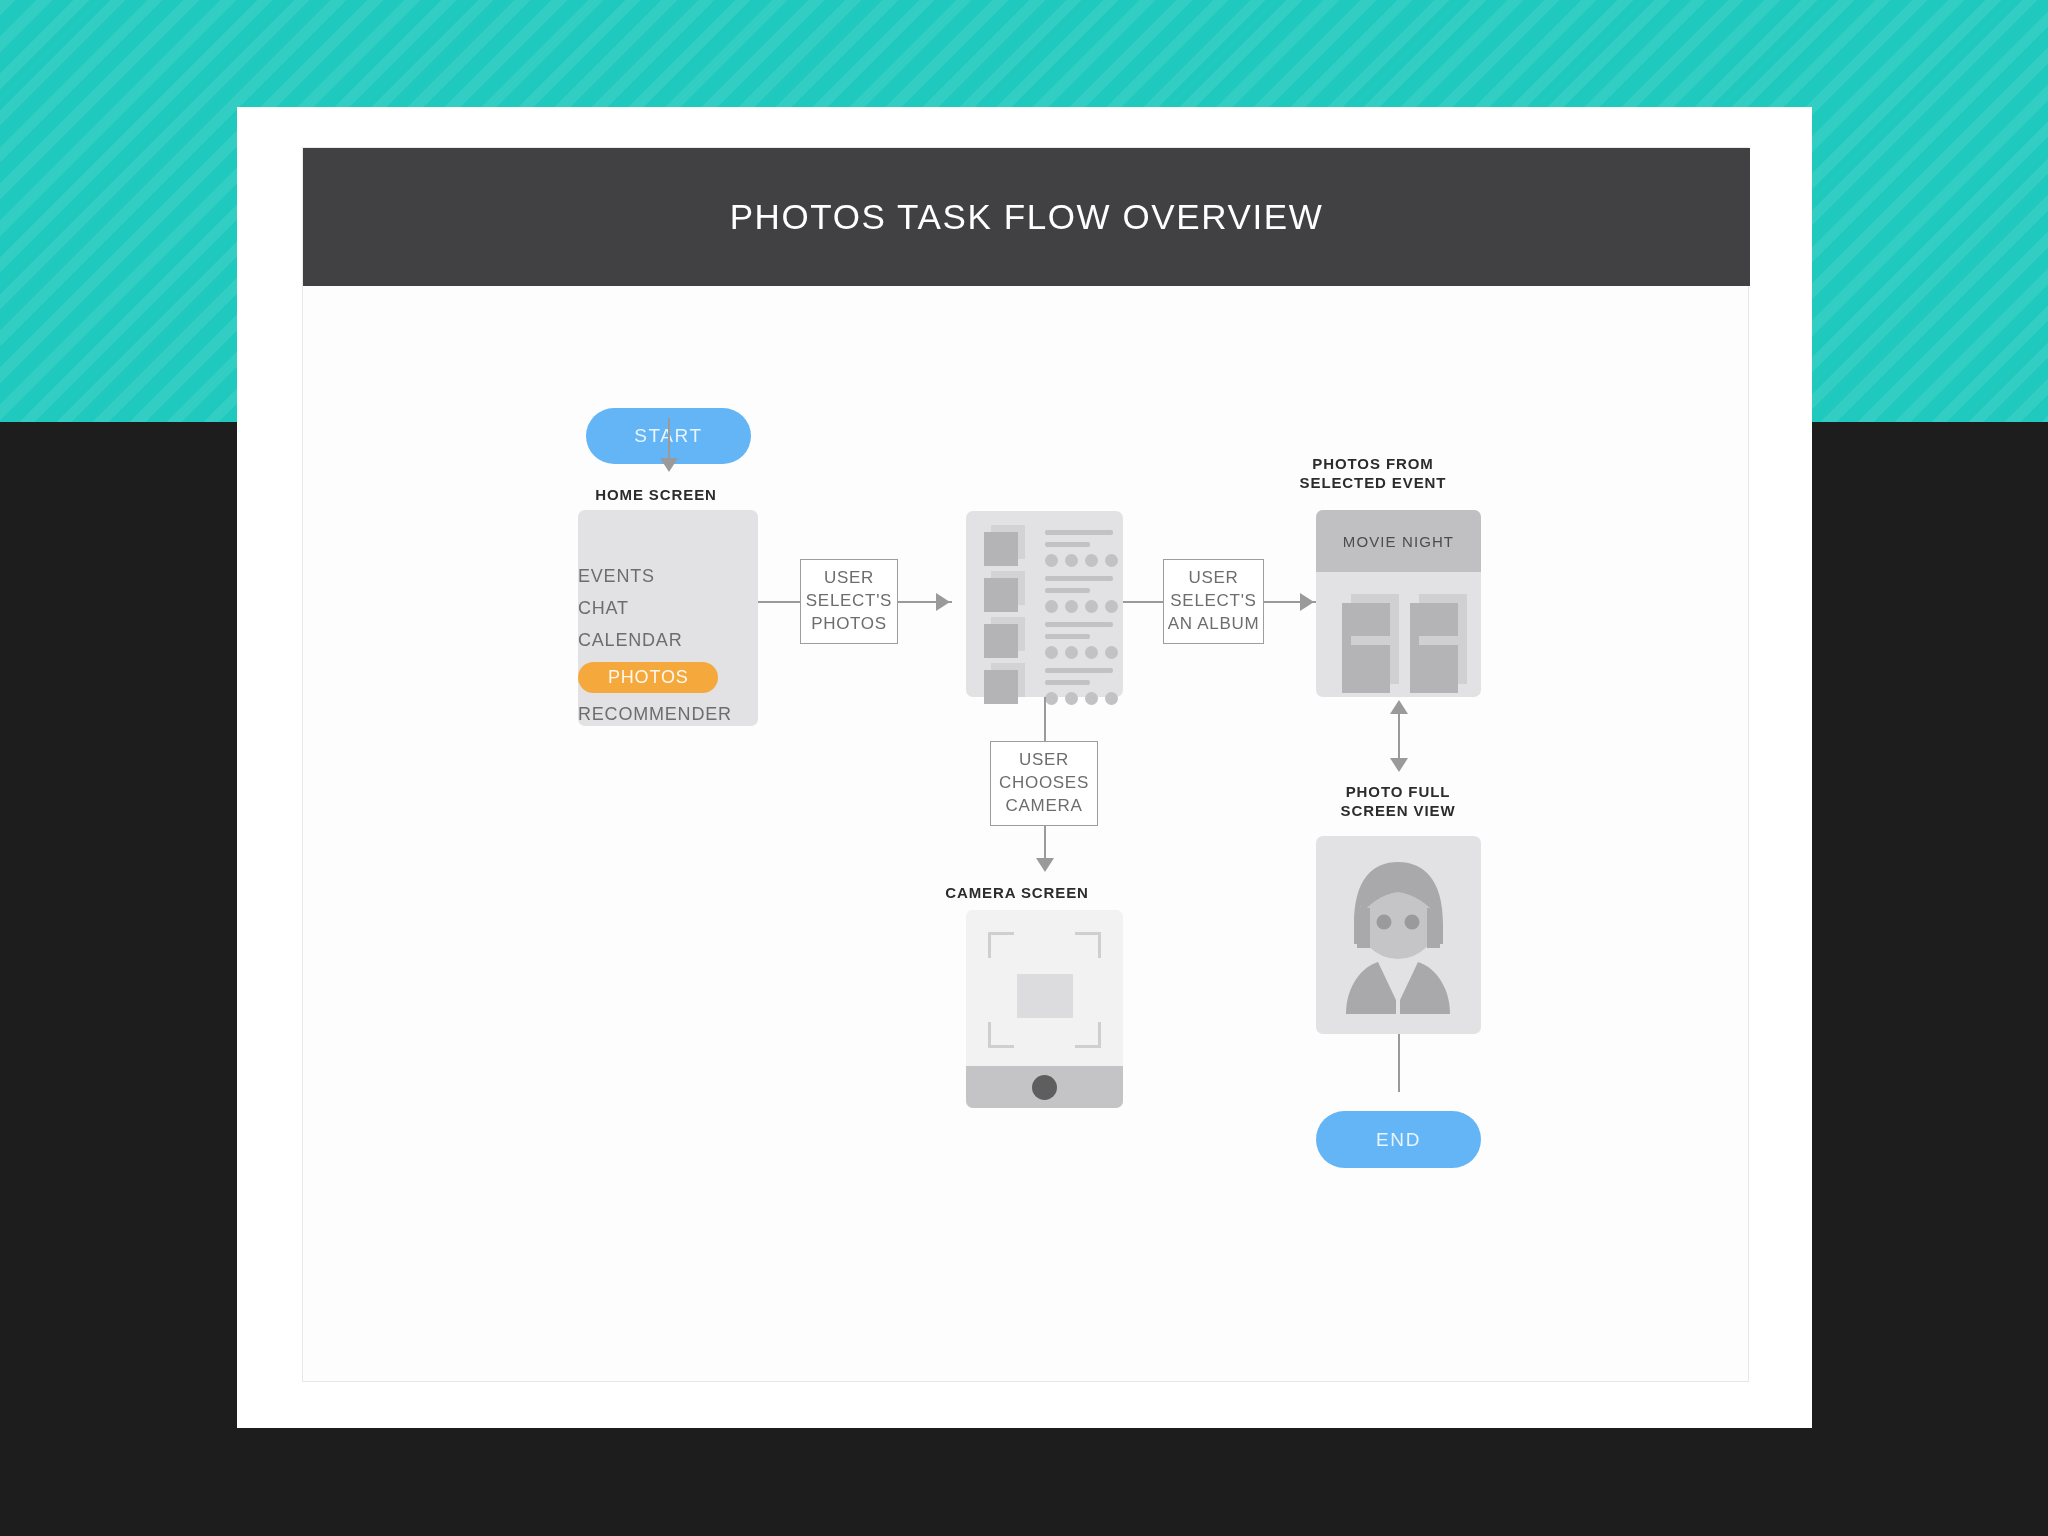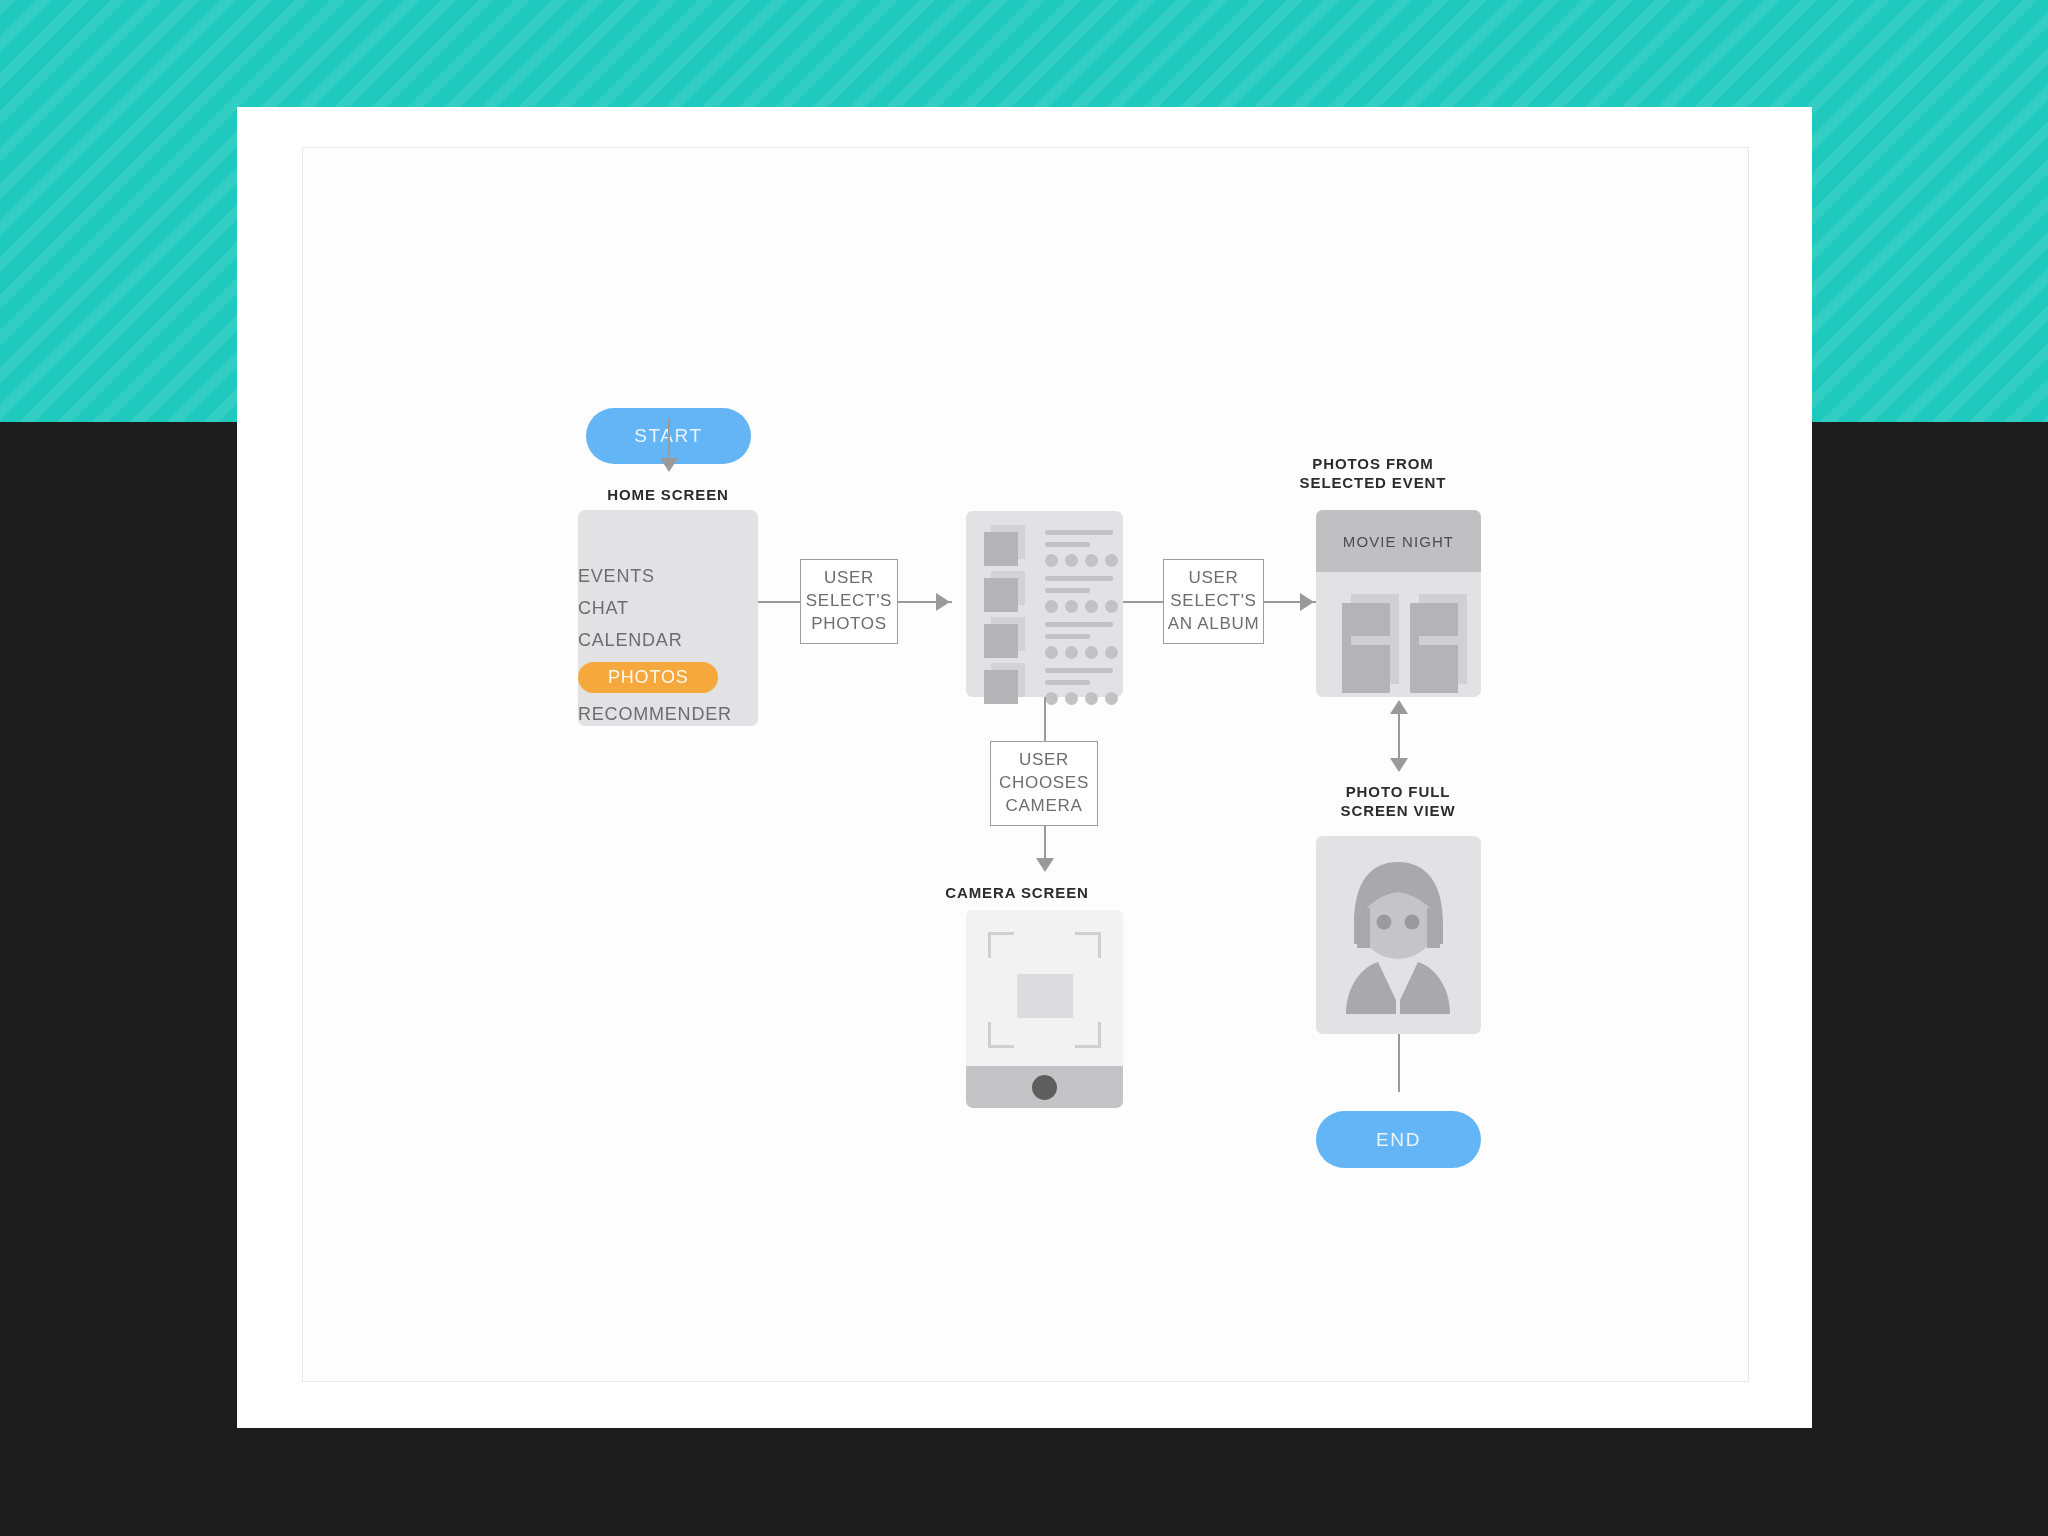--- a/index.html
+++ b/index.html
@@ -229,30 +229,33 @@
 </head>
 <body>
 
 <div id="slide">
 
   <div id="teal-band"></div>
 
   <div id="card">
     <div id="diagram">
 
+      <div id="titlebar">
+        <div id="title">PHOTOS TASK FLOW OVERVIEW</div>
+      </div>
 
 
       <div class="pill" style="left:283px; top:213px; width:165px; height:56px;margin-top:47px;">
         <span>START</span>
       </div>
 
       <div class="conn-v" style="left:365px; top:270px; height:42px;"></div>
       <div class="arrow-d" style="left:357px; top:310px;"></div>
 
-      <div class="node-label" style="left:275px; top:337px; width:180px;">
+      <div class="node-label" style="left:263px; top:337px; width:180px;">
         <span>HOME SCREEN</span>
       </div>
 
       <div class="panel" style="left:275px; top:362px; width:180px; height:216px;">
         <div id="home-menu">
           <div class="mi">EVENTS</div>
           <div class="mi">CHAT</div>
           <div class="mi">CALENDAR</div>
           <div><span class="mi highlight">PHOTOS</span></div>
           <div class="mi">RECOMMENDER</div>

